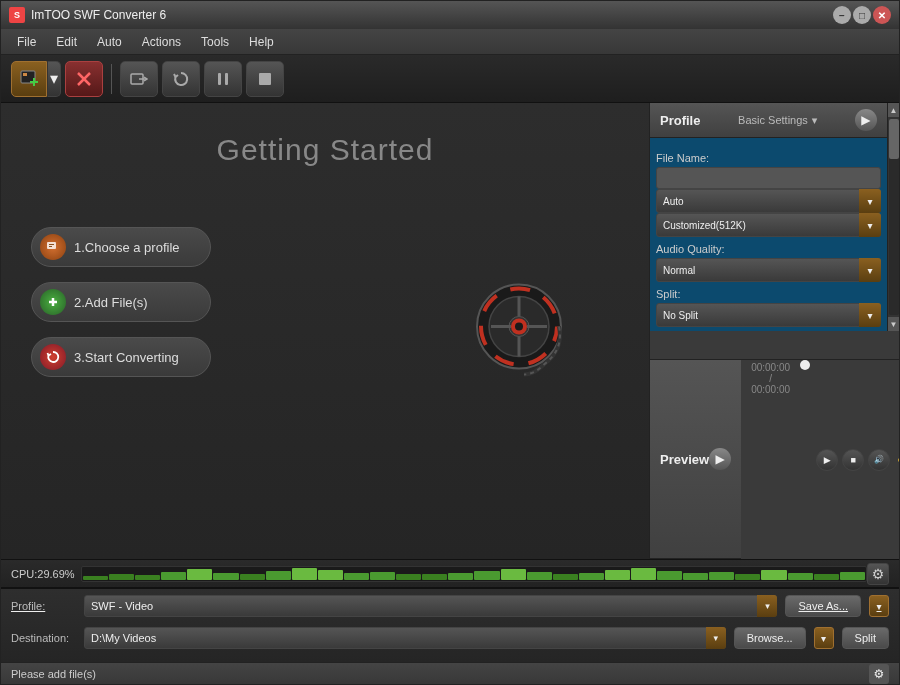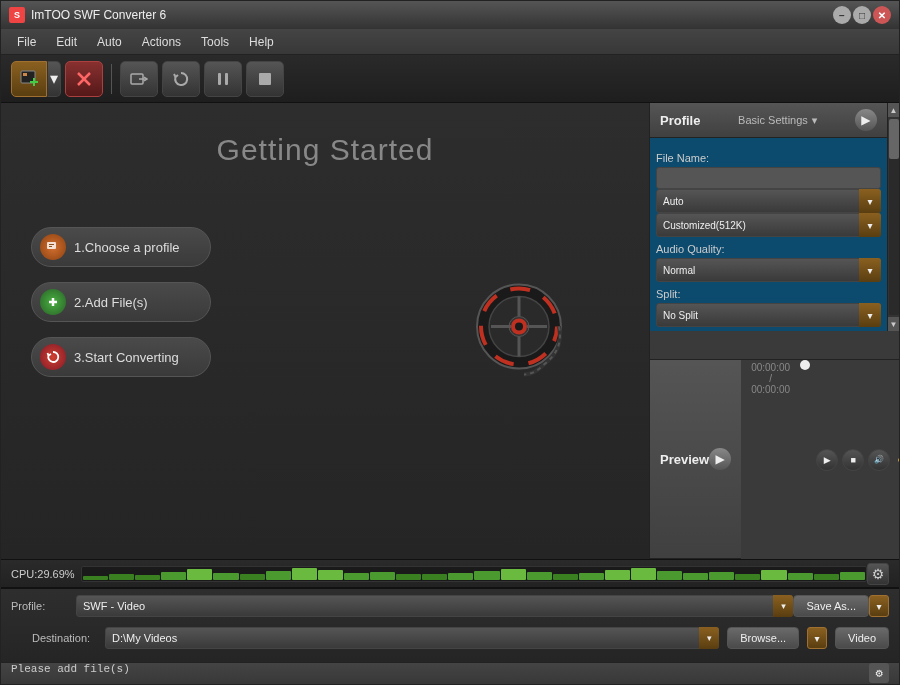--- a/index.html
+++ b/index.html
@@ -372,27 +372,28 @@
       height: 75px;
       background: linear-gradient(to bottom, #2e2e2e, #252525);
       border-top: 2px solid #111;
       display: flex;
       flex-direction: column;
     }
     #bottom-bar-row1 {
       display: flex;
       align-items: center;
       padding: 6px 10px;
+      gap: 8px;
+      text-decoration: underline;
     }
     #bottom-bar-row2 {
       display: flex;
       align-items: center;
       padding: 4px 10px;
       gap: 8px;
-      margin-left: 21px;
     }
     .bottom-label {
       color: #bbb;
       font-size: 11px;
       min-width: 65px;
     }
     .bottom-combo-wrapper {
       position: relative;
       flex: 1;
     }
@@ -436,25 +437,24 @@
       cursor: pointer;
       font-size: 10px; color: #eee;
       display: flex; align-items: center; justify-content: center;
     }
 
     
     #status-bar {
       height: 22px;
       background: linear-gradient(to bottom, #444, #383838);
       display: flex;
-      align-items: flex-start;
+      align-items: center;
       justify-content: space-between;
       padding: 0 10px;
       border-top: 1px solid #222;
-      font-family: Liberation Mono, monospace;
     }
     #status-bar .status-text {
       color: #ccc;
       font-size: 11px;
     }
 
     
     #cpu-bar-row {
       height: 28px;
       background: linear-gradient(to bottom, #2a2a2a, #222);
@@ -797,21 +797,21 @@
       <span class="bottom-label">Destination:</span>
       <div class="bottom-combo-wrapper">
         <select class="bottom-combo">
           <option>D:\My Videos</option>
           <option>C:\Users\Videos</option>
         </select>
         <div class="bottom-combo-arrow">▾</div>
       </div>
       <button class="bottom-action-btn">Browse...</button>
       <div class="bottom-split-btn">▾</div>
-      <button class="bottom-action-btn">Video</button>
+      <button class="bottom-action-btn">Split</button>
     </div>
   </div>
 
   <div id="status-bar">
     <span class="status-text">Please add file(s)</span>
     <div style="width:20px;height:20px;background:#555;border-radius:3px;display:flex;align-items:center;justify-content:center;cursor:pointer;font-size:12px;">⚙</div>
   </div>
 
 </div>
 

